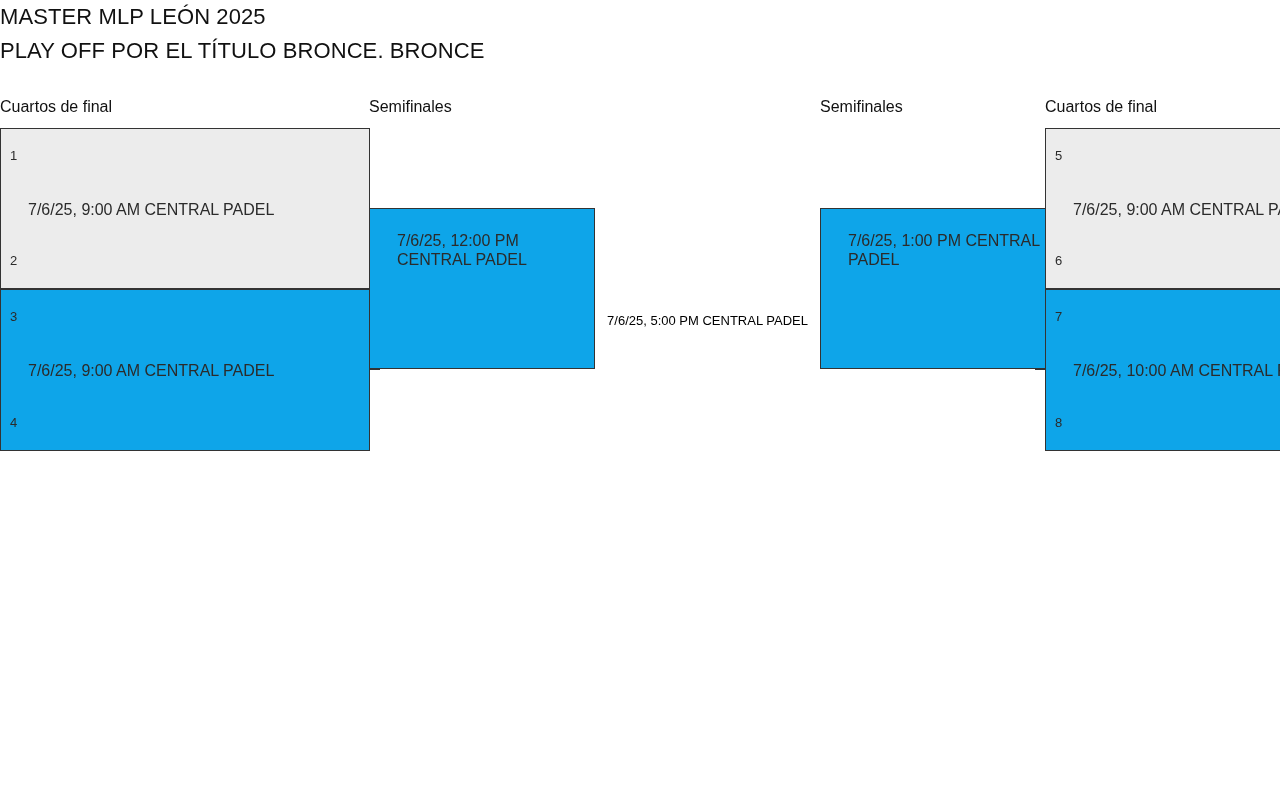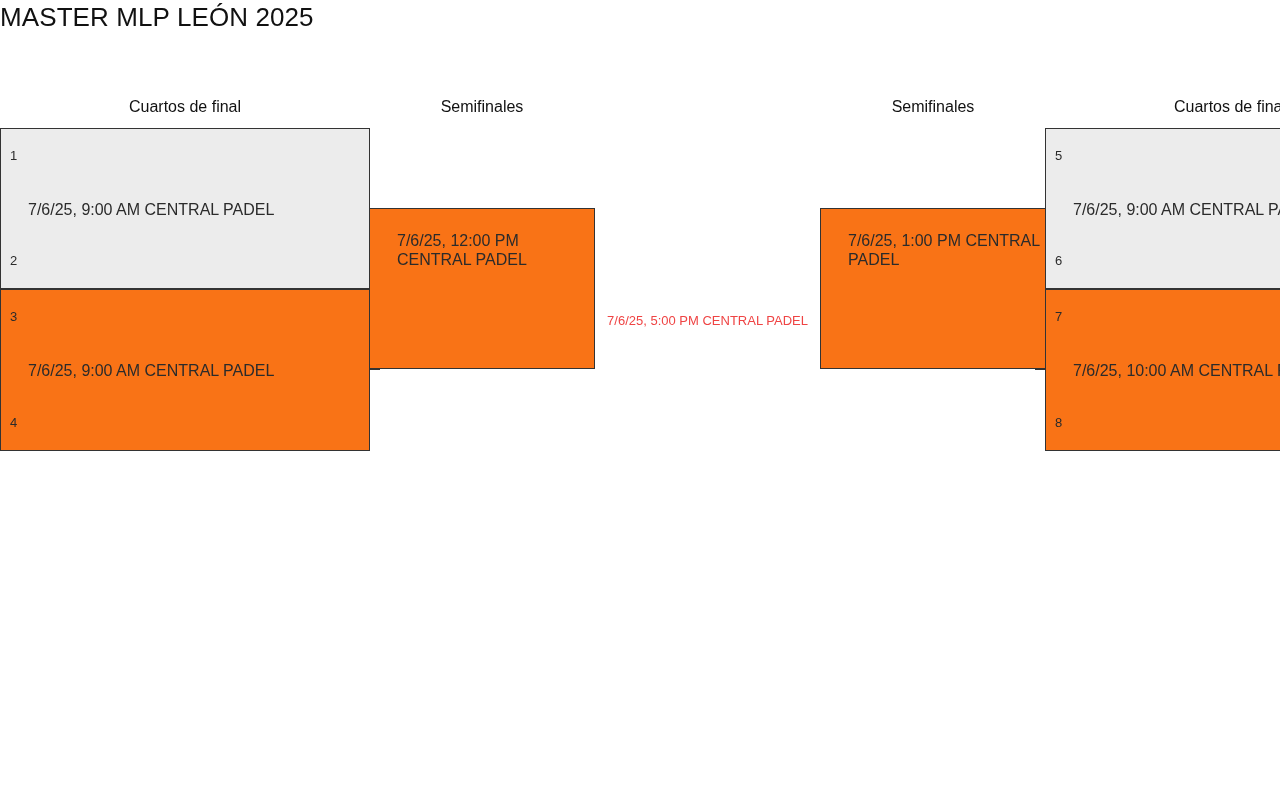--- a/index.html
+++ b/index.html
@@ -25,21 +25,21 @@
   }
 
   
   .title-block {
     position: absolute;
     left: 0px;
     top: 0px;
     width: 760px;
   }
   .title-line {
-    font-size: 26px;
+    font-size: 22px;
     line-height: 34px;
     font-weight: 400;
     letter-spacing: 0.1px;
     color: #111111;
     white-space: nowrap;
   }
 
   
   .logo {
     position: absolute;
@@ -50,29 +50,29 @@
   }
   .logo svg { display: block; }
 
   
   .round-head {
     position: absolute;
     top: 96px;
     font-size: 16px;
     line-height: 22px;
     color: #111111;
-    text-align: center;
+    text-align: left;
     white-space: nowrap;
   }
 
   
   .match {
     position: absolute;
     box-sizing: border-box;
-    background: #f97316;
+    background: #0ea5e9;
     border: 1px solid #333333;
   }
   .match.shaded { background: #ececec; }
 
   .match .seed {
     position: absolute;
     left: 9px;
     font-size: 13px;
     line-height: 16px;
     color: #2b2b2b;
@@ -108,38 +108,39 @@
   
   .final-line {
     position: absolute;
     width: 1px;
     background: #333333;
   }
   .final-info {
     position: absolute;
     font-size: 13px;
     line-height: 19px;
-    color: #ef4444;
+    color: #000000;
     text-align: center;
   }
 
   
   .conn {
     position: absolute;
     height: 1px;
     background: #333333;
   }
 </style>
 </head>
 <body>
 
 <div id="stage">
 
   <div class="title-block">
     <div class="title-line">MASTER MLP LEÓN 2025</div>
+    <div class="title-line">PLAY OFF POR EL TÍTULO BRONCE. BRONCE</div>
   </div>
 
 
   <div class="round-head" style="left:0px;  width:370px;">Cuartos de final</div>
 
   <div class="round-head" style="left:369px; width:226px;">Semifinales</div>
 
 
   <div class="round-head" style="left:820px; width:226px;">Semifinales</div>
 

